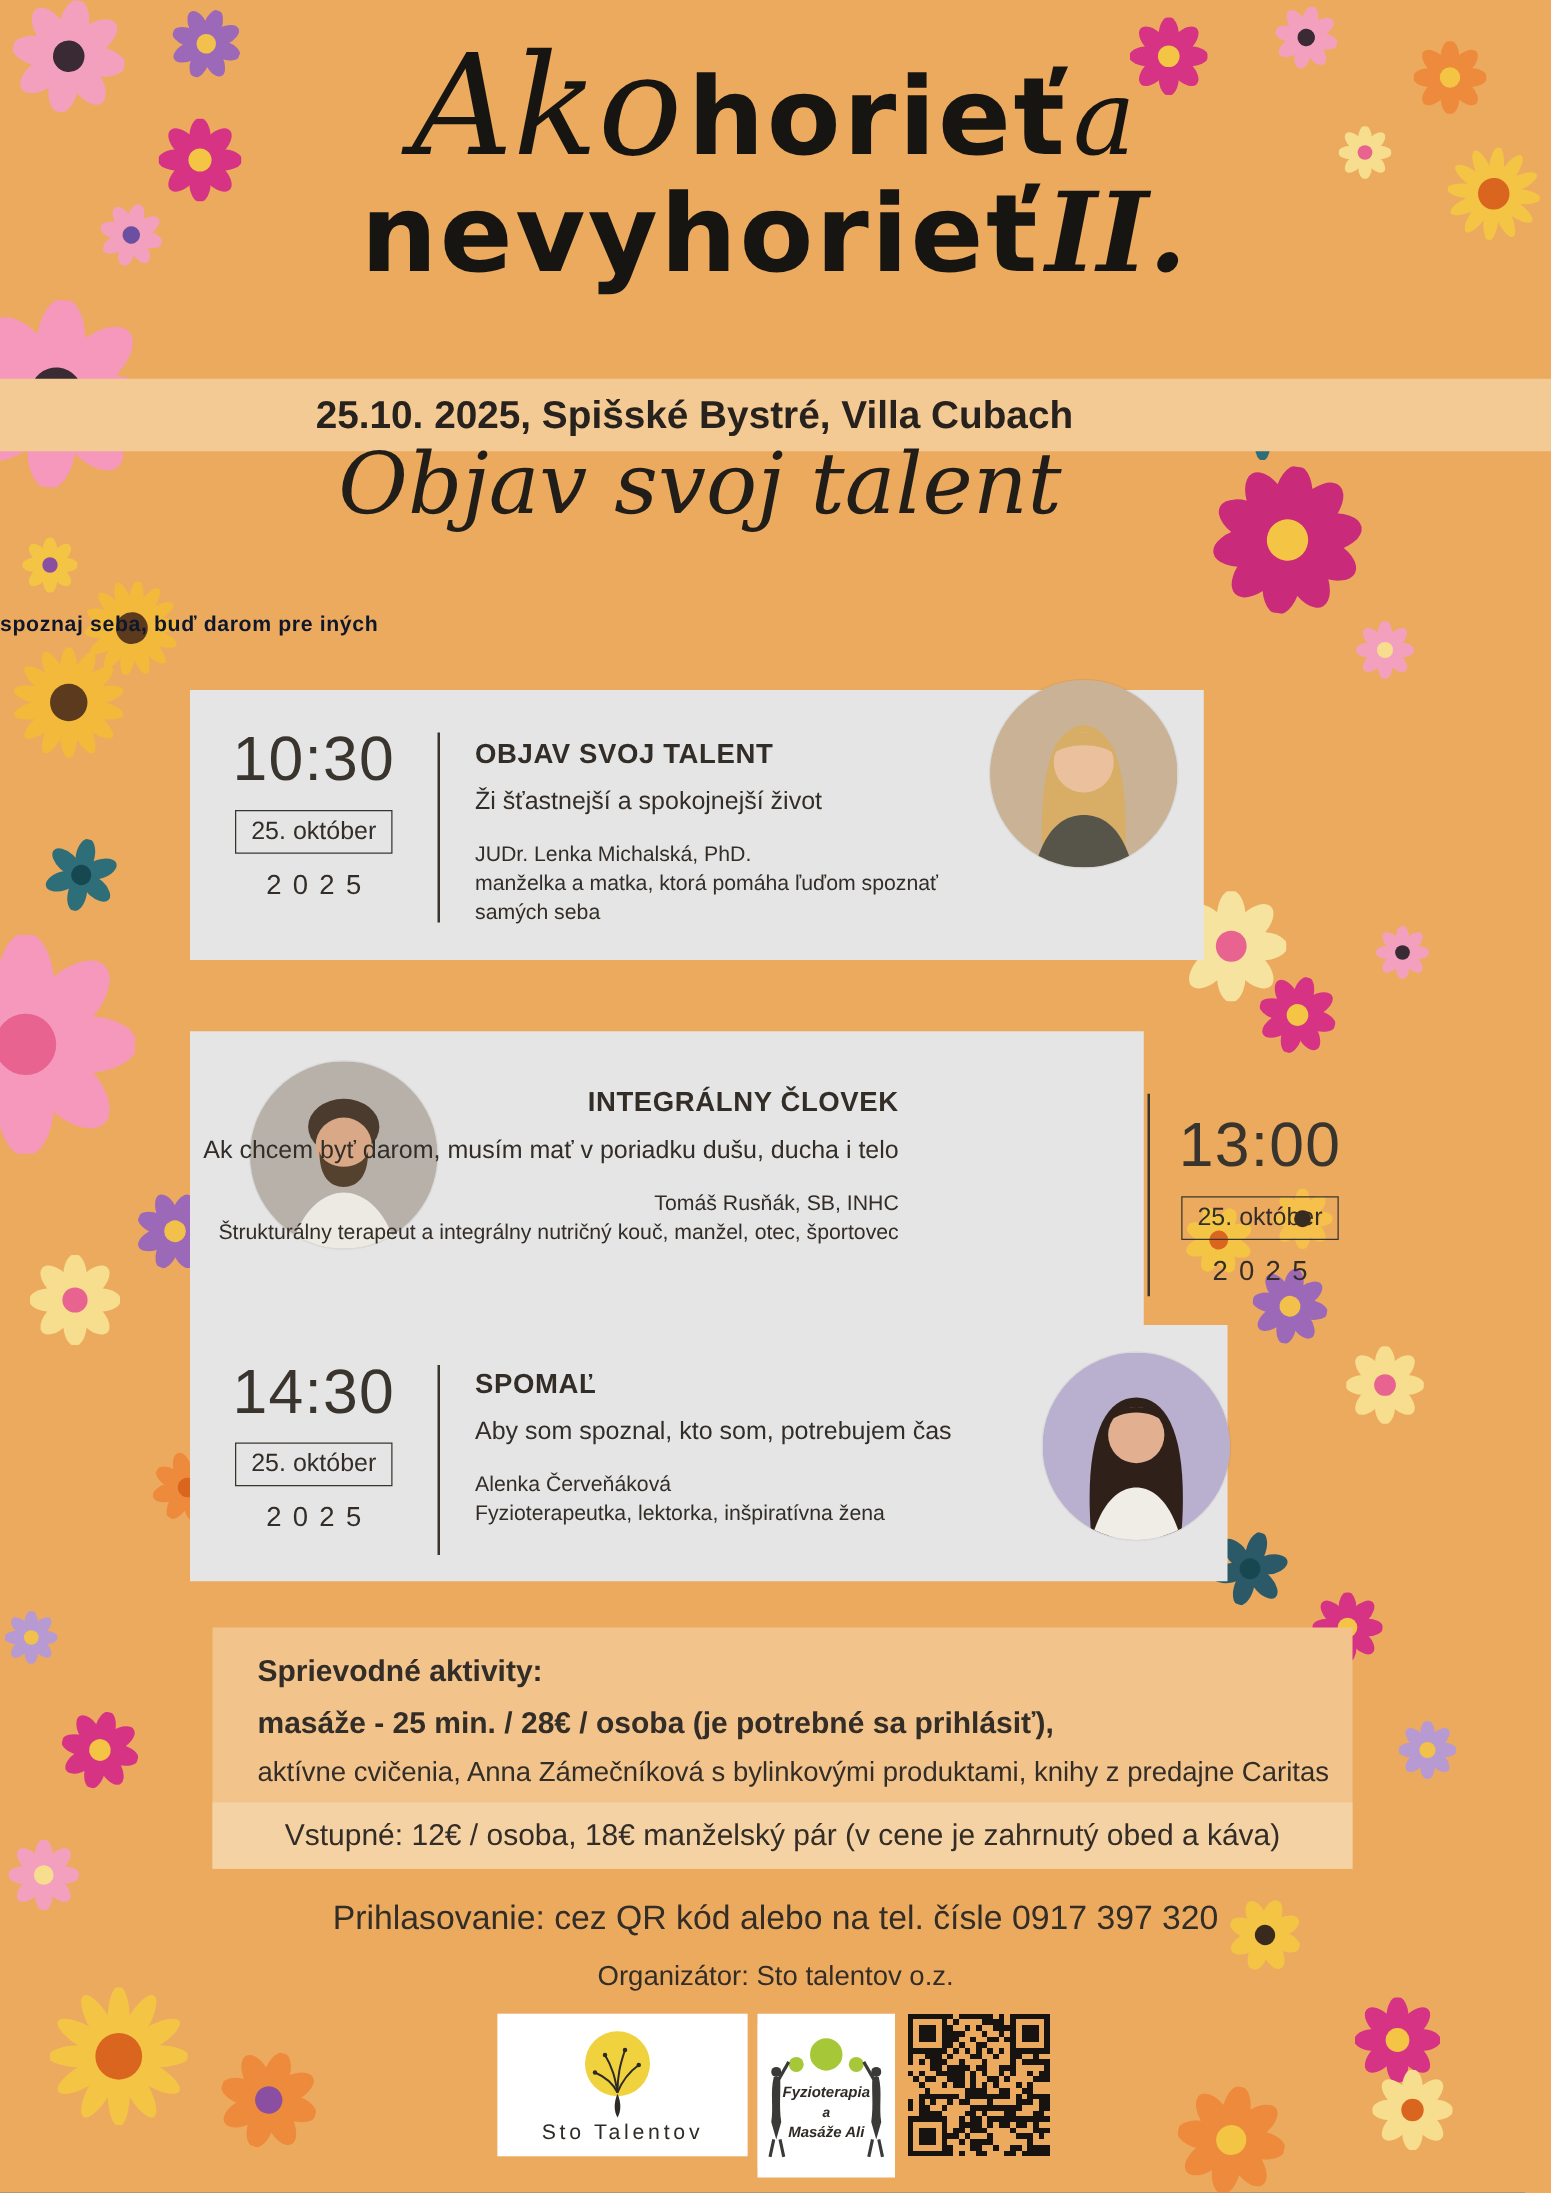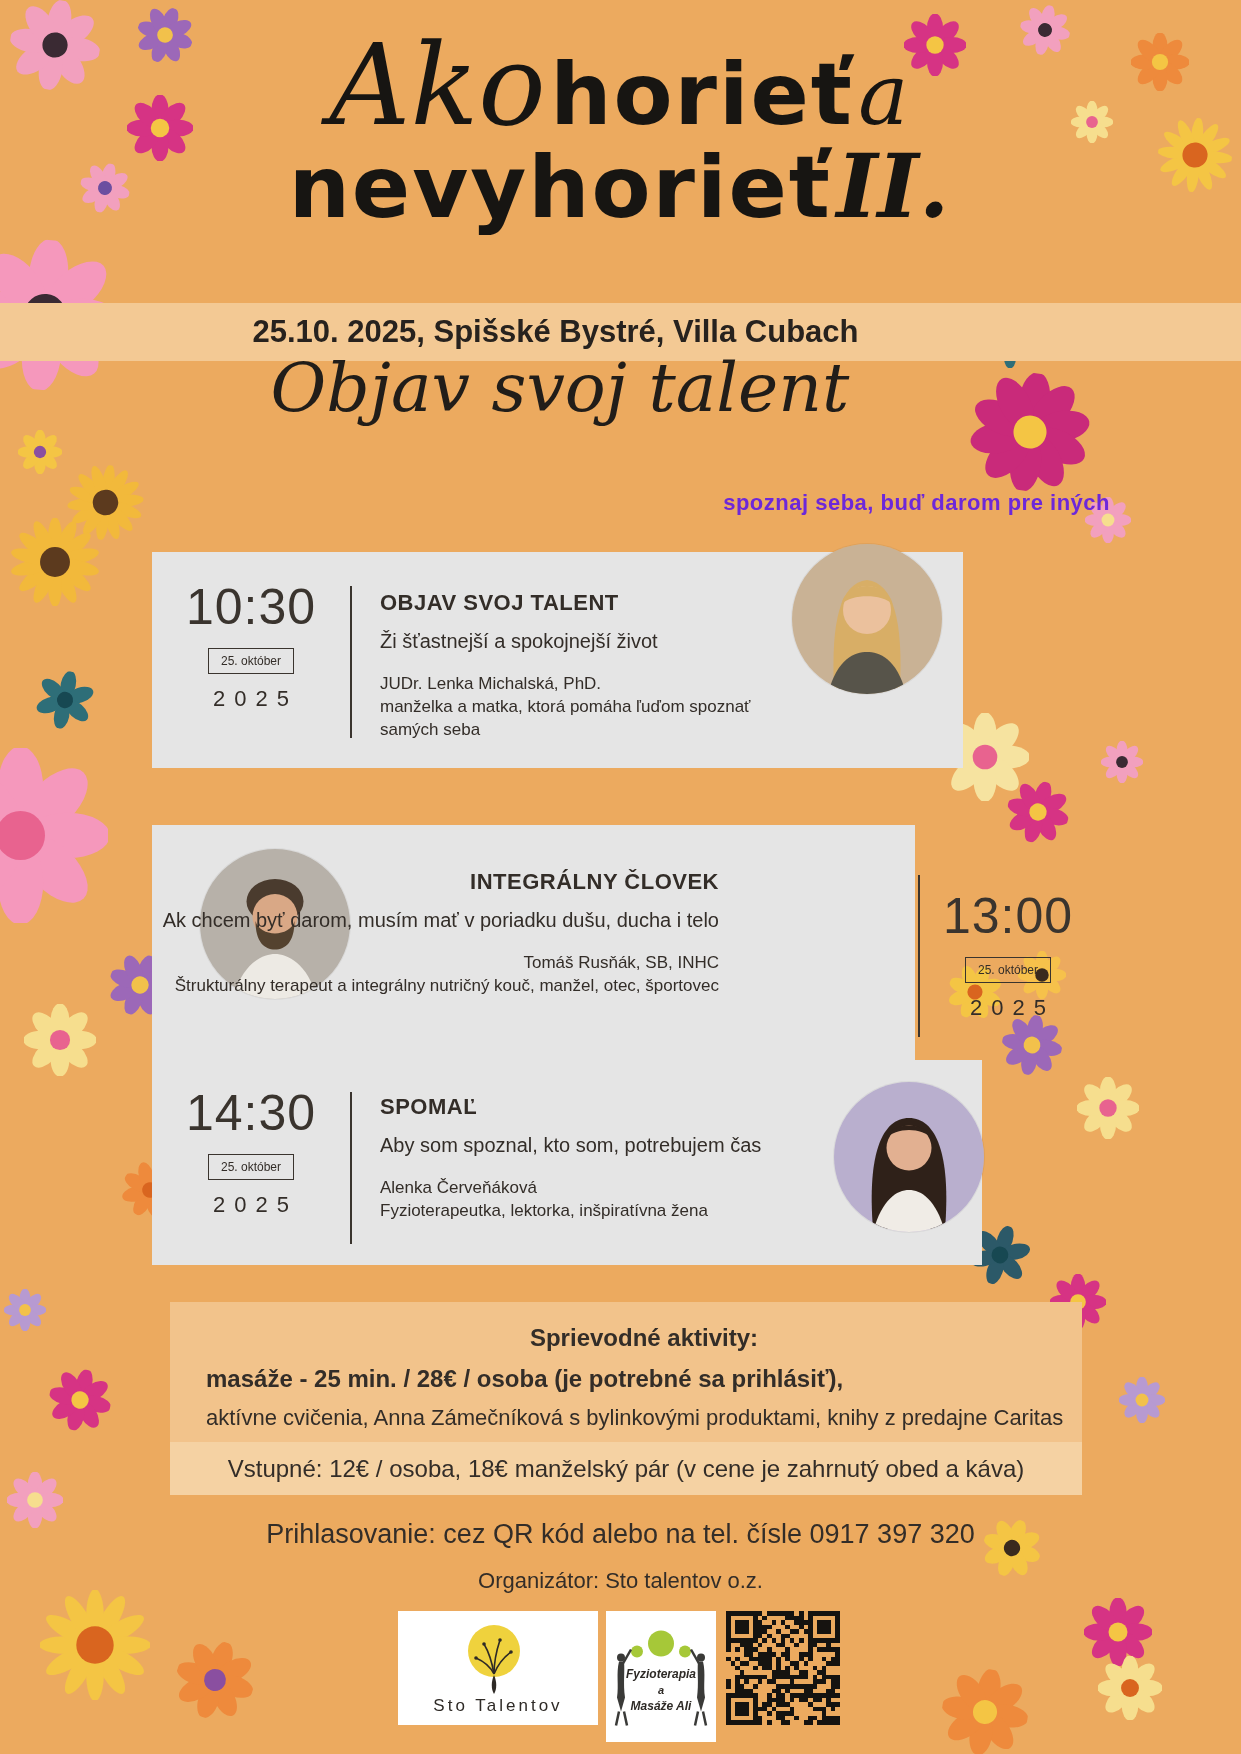--- a/index.html
+++ b/index.html
@@ -20,32 +20,32 @@
   
   .date-band{
     position:absolute;top:303px;left:0;right:0;height:58px;background:#F3C994;
     display:flex;align-items:center;justify-content:center;
     font-weight:bold;font-size:31px;color:#27221E;padding-right:130px;
   }
   .script-title{
     position:absolute;top:348px;left:0;width:1120px;text-align:center;
     font-family:"DejaVu Serif",serif;font-style:italic;font-size:68px;color:#211D19;
   }
-  .subtitle{position:absolute;top:490px;left:0;width:1110px;text-align:right;
-    font-weight:bold;font-size:22px;letter-spacing:.5px;color:#6d28d9;}
+  .subtitle{position:absolute;top:490px;left:0;width:1110px;text-align:left;
+    font-weight:bold;font-size:17px;letter-spacing:.5px;color:#0f172a;}
 
   
   .card{position:absolute;left:152px;background:#e5e5e5;}
   .card1{top:552px;width:811px;height:216px;}
   .card2{top:785px;width:763px;height:258px;margin-top:40px;}
   .card3{top:1060px;width:830px;height:205px;}
 
   .time-col{position:absolute;text-align:center;}
   .time{font-size:50px;letter-spacing:1px;color:#3A342E;}
-  .date-box{display:inline-block;border:1px solid #3A342E;padding:5px 12px;font-size:12px;margin-top:12px;}
+  .date-box{display:inline-block;border:1px solid #3A342E;padding:5px 12px;font-size:20px;margin-top:12px;}
   .year{font-size:22px;letter-spacing:9px;margin-top:12px;padding-left:9px;}
   .vline{position:absolute;border-left:2px solid #3A342E;}
 
   .card1 .time-col{left:0;top:26px;width:198px;}
   .card1 .vline{left:198px;top:34px;height:152px;}
   .card1 .info{position:absolute;left:228px;top:38px;width:430px;}
   .card1 .photo{left:640px;top:-8px;}
 
   .card2 .photo{left:48px;top:24px;}
   .card2 .info{position:absolute;right:196px;top:44px;width:560px;text-align:right;}
@@ -60,21 +60,21 @@
   .card-title{font-weight:bold;font-size:22px;letter-spacing:.5px;margin:0;}
   .quote{font-size:20px;margin:12px 0 0 0;line-height:1.3;}
   .speaker{font-size:17px;margin:20px 0 0 0;}
   .desc{font-size:17px;margin:2px 0 0 0;line-height:1.35;}
   .photo{position:absolute;width:150px;height:150px;border-radius:50%;overflow:hidden;
          box-shadow:0 0 0 1px rgba(0,0,0,.05);}
   .photo svg{display:block;width:100%;height:100%;}
 
   
   .activities{position:absolute;left:170px;top:1302px;width:912px;height:193px;background:#F2C38B;}
-  .act-heading{font-size:24px;font-weight:bold;margin:22px 0 0 36px;text-align:center;}
+  .act-heading{font-size:24px;font-weight:bold;margin:22px 0 0 36px;}
   .act-line1{font-size:24px;font-weight:bold;margin:13px 0 0 36px;}
   .act-line2{font-size:22px;margin:12px 0 0 36px;}
   .price-band{position:absolute;left:0;right:0;bottom:0;height:53px;background:#F5D2A3;
     display:flex;align-items:center;justify-content:center;font-size:24px;}
 
   .registration{position:absolute;top:1519px;left:0;width:1241px;text-align:center;font-size:27px;margin:0;}
   .organizer{position:absolute;top:1568px;left:0;width:1241px;text-align:center;font-size:22px;margin:0;}
 
   
   .logo-box{position:absolute;background:#fff;}

